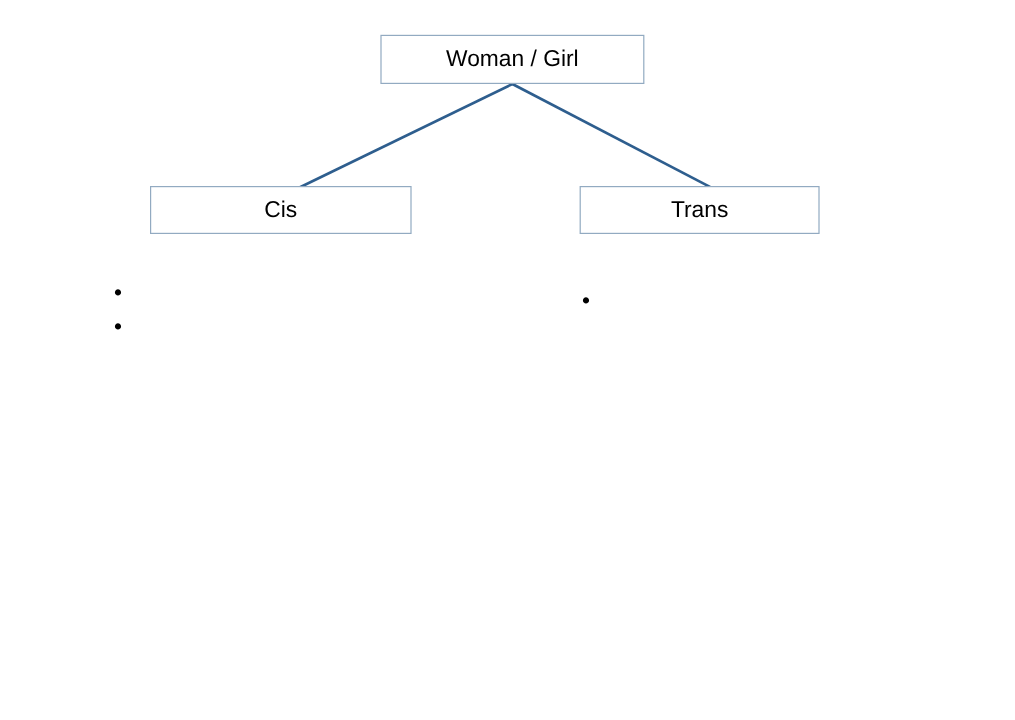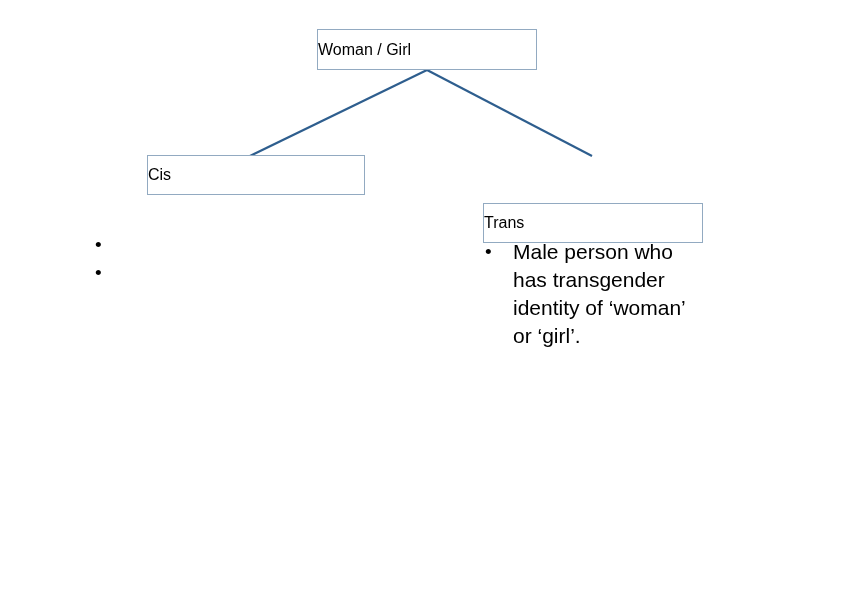--- a/index.html
+++ b/index.html
@@ -27,27 +27,28 @@
     width: 846px; height: 600px;
     color: var(--connector);
     pointer-events: none;
   }
   .node {
     position: absolute;
     background: var(--background);
     border: 1.5px solid var(--box-border);
     display: flex;
     align-items: center;
-    font-size: 16px;
+    justify-content: center;
+    font-size: 19px;
     line-height: 1;
     color: var(--text);
   }
   .node-root  { left: 317px; top: 29px;  width: 220px; height: 41px; }
-  .node-cis   { left: 125px; top: 155px; width: 218px; height: 40px; margin-left: 22px; }
-  .node-trans { left: 483px; top: 155px; width: 220px; height: 40px; margin-top: 48px; }
+  .node-cis   { left: 125px; top: 155px; width: 218px; height: 40px; }
+  .node-trans { left: 483px; top: 155px; width: 200px; height: 40px; }
   .bullets {
     position: absolute;
     list-style: none;
     font-size: 21px;
     line-height: 28px;
     color: var(--text);
   }
   .bullets-left  { left: 95px;  top: 231px; width: 262px; }
   .bullets-right { left: 485px; top: 238px; width: 215px; }
   .bullets-left  li { width: 260px; }
@@ -94,17 +95,16 @@
       <span class="bullet-dot">•</span>
     </li>
     <li>
       <span class="bullet-dot">•</span>
     </li>
   </ul>
 
   <ul class="bullets bullets-right">
     <li>
       <span class="bullet-dot">•</span>
-      <span>Male person who has transgender identity of ‘woman’ or ‘girl’.</span>
     </li>
   </ul>
 
 </div>
 
 </body></html>

